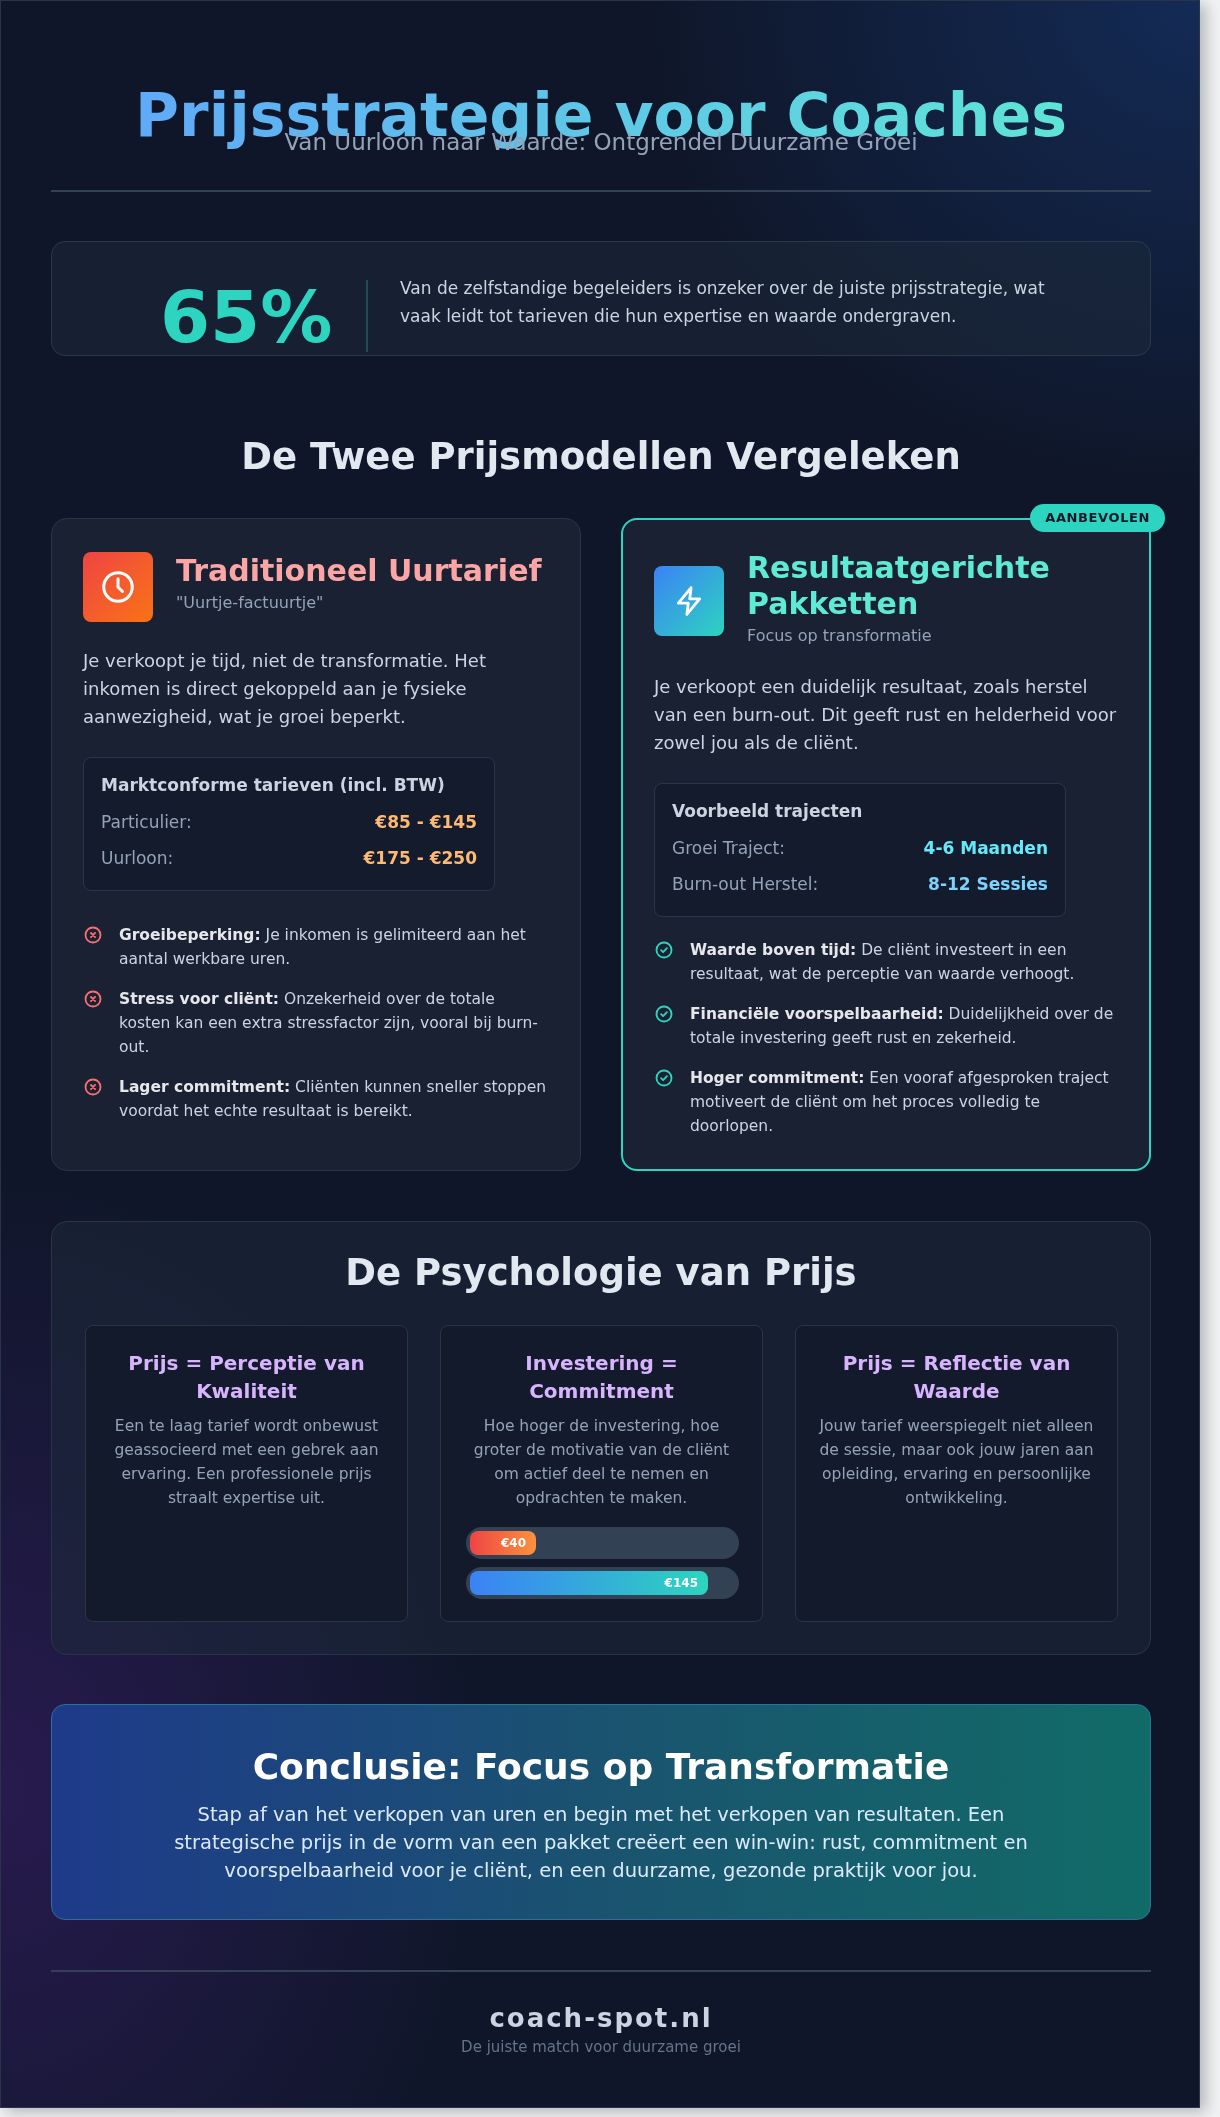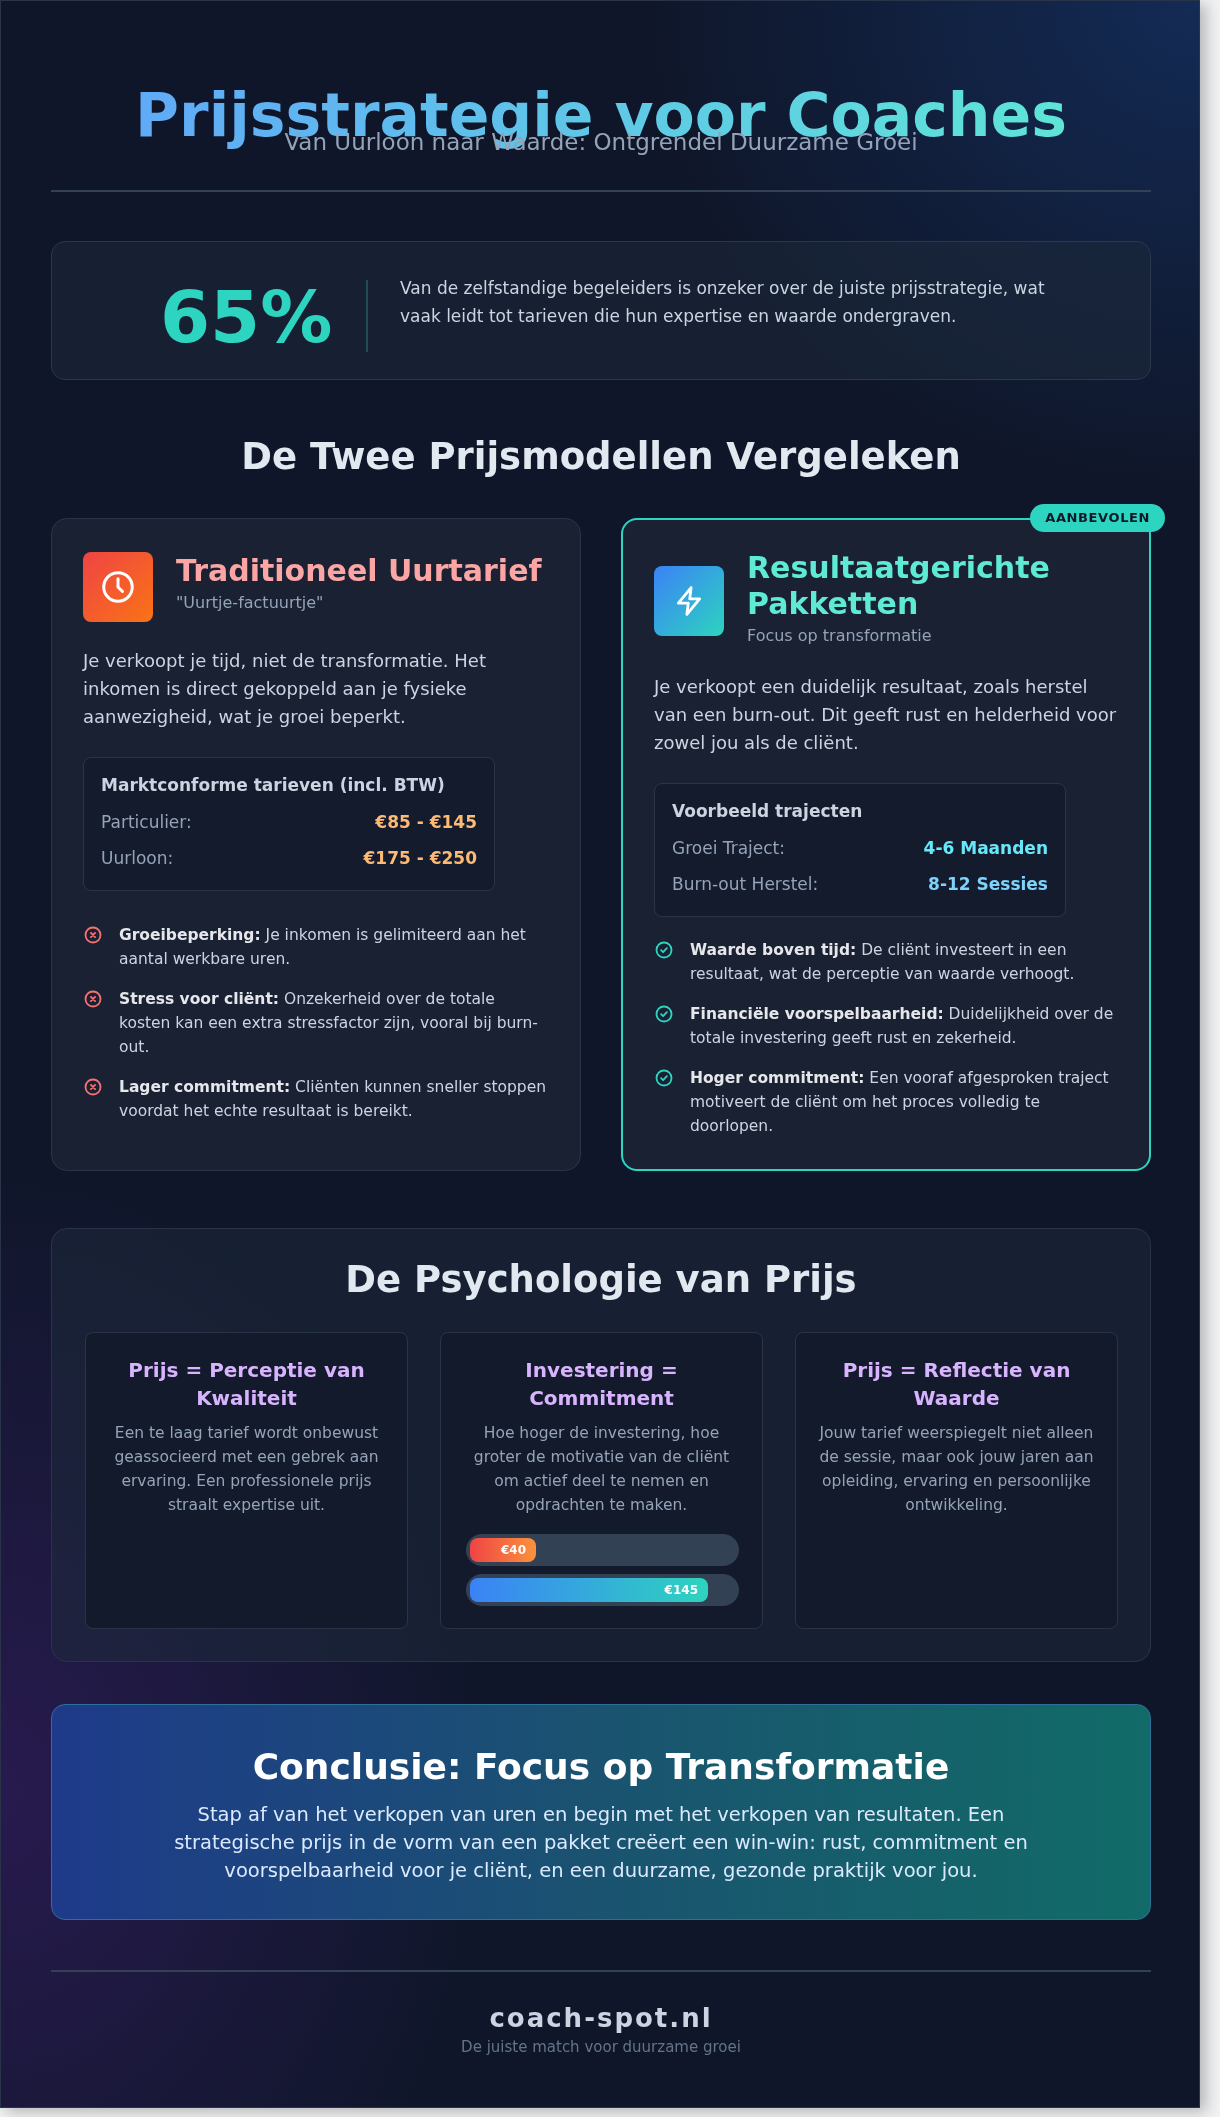--- a/index.html
+++ b/index.html
@@ -19,21 +19,21 @@
 
   .title {
     top: 44px; font-size: 60px; font-weight: bold; line-height: 72px;
     background: linear-gradient(90deg, #60a5fa 0%, #5eead4 100%);
     -webkit-background-clip: text; background-clip: text; color: transparent; margin-top: 34px;
   }
   .subtitle { top: 126px; font-size: 23px; color: #94a3b8; line-height: 30px; }
   .divider { left: 50px; width: 1100px; height: 2px; background: #334155; }
 
   .stat-box {
-    left: 50px; top: 240px; width: 1100px; height: 139px;
+    left: 50px; top: 240px; width: 1100px; height: 115px;
     background: rgba(30,41,59,0.55); border: 1px solid #2b374b; border-radius: 14px;
   }
   .stat-num {
     position: absolute; left: 108px; top: 30px; font-size: 72px; font-weight: bold; color: #2dd4bf; line-height: 90px;
   }
   .stat-sep { position: absolute; left: 314px; top: 38px; width: 2px; height: 72px; background: #1f4d56; }
   .stat-text {
     position: absolute; left: 348px; top: 32px; width: 660px; font-size: 17px; line-height: 28px; color: #cbd5e1;
   }
 
@@ -68,21 +68,21 @@
   .pb-label { color: #94a3b8; }
   .pb-val { font-weight: bold; }
 
   .list-item { position: absolute; left: 31px; width: 470px; }
   .li-icon { position: absolute; left: 0; top: 2px; width: 20px; height: 20px; }
   .li-text { position: absolute; left: 36px; width: 430px; font-size: 15.5px; line-height: 24px; color: #cbd5e1; }
   .li-text b { color: #e5e7eb; }
 
   .psy-box {
     left: 50px; top: 1220px; width: 1100px; height: 434px; border-radius: 16px;
-    background: rgba(30,41,59,0.55); border: 1px solid #2b3447; margin-top: 7px;
+    background: rgba(30,41,59,0.55); border: 1px solid #2b3447;
   }
   .psy-card {
     position: absolute; top: 103px; width: 323px; height: 297px; border-radius: 8px;
     background: #131a2b; border: 1px solid #2b3447; text-align: center;
   }
   .psy-title { position: absolute; left: 20px; right: 20px; top: 23px; font-size: 20px; font-weight: bold; color: #d8b4fe; line-height: 28px; }
   .psy-desc { position: absolute; left: 20px; right: 20px; top: 88px; font-size: 15.5px; line-height: 24px; color: #94a3b8; }
   .bar-track {
     position: absolute; left: 25px; width: 273px; height: 32px; border-radius: 16px; background: #334155;
   }

